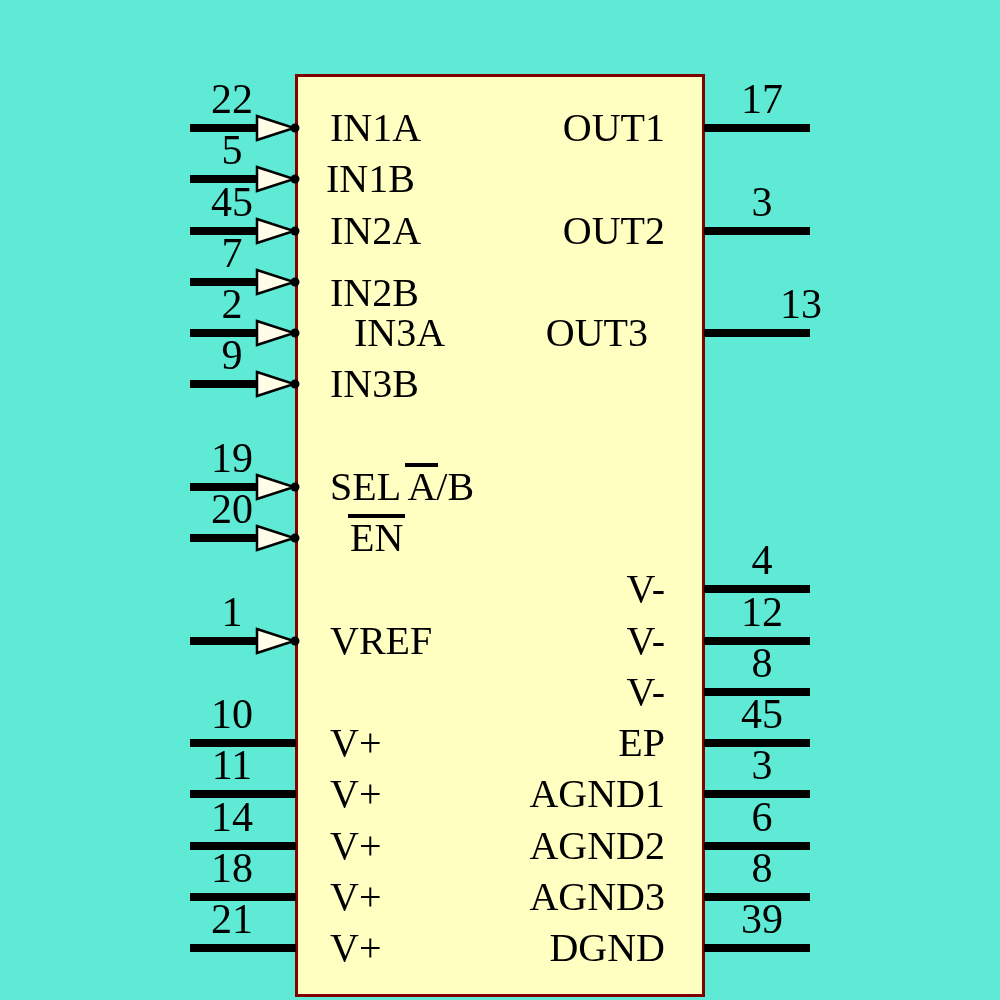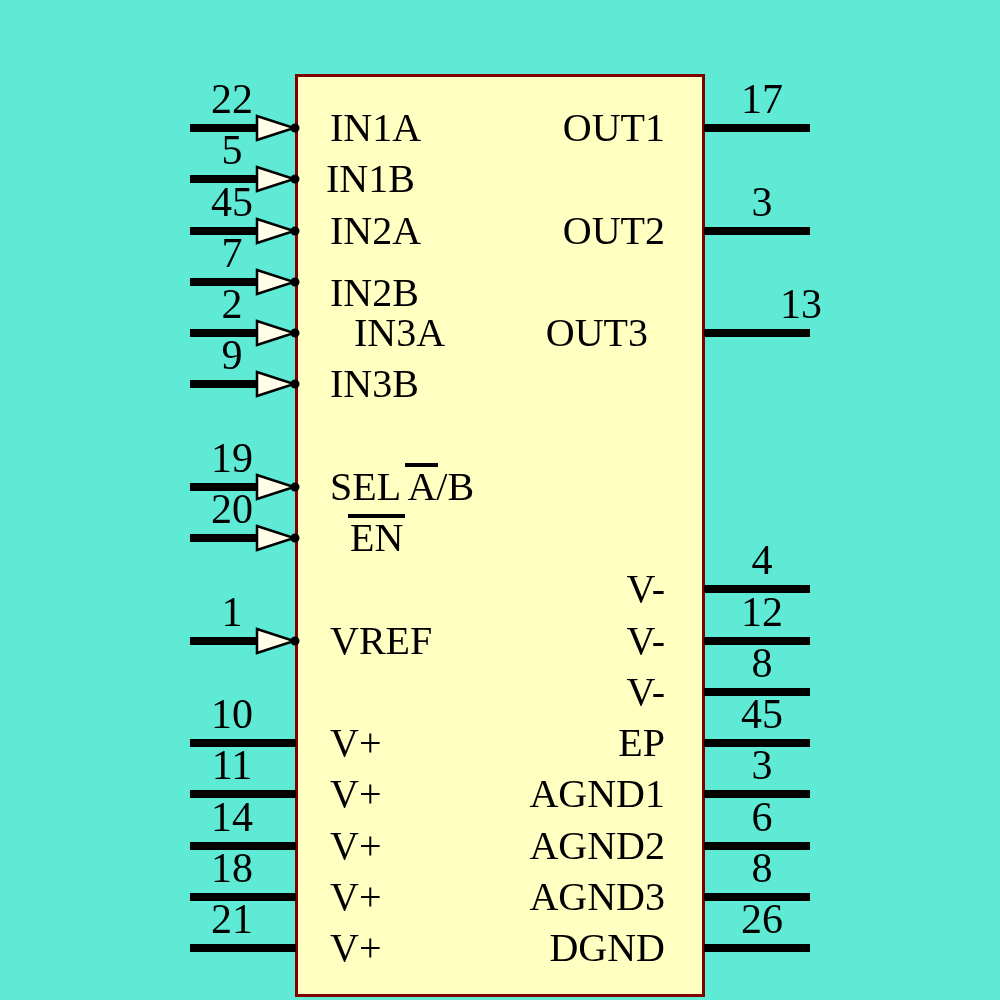--- a/index.html
+++ b/index.html
@@ -136,16 +136,16 @@
       <div class="pin-line" style="top: 790.25px; background: rgb(0, 0, 0); left: 704px; width: 106px;"></div>
       <div class="pin-num" style="top: 740.25px; left: 710px; width: 104px;">3</div>
       <div class="pin-label right" style="top: 769.25px; right: 335px;"><span>AGND1</span></div>
       <div class="pin-line" style="top: 841.5px; background: rgb(0, 0, 0); left: 704px; width: 106px;"></div>
       <div class="pin-num" style="top: 791.5px; left: 710px; width: 104px;">6</div>
       <div class="pin-label right" style="top: 820.5px; right: 335px;"><span>AGND2</span></div>
       <div class="pin-line" style="top: 892.75px; background: rgb(0, 0, 0); left: 704px; width: 106px;"></div>
       <div class="pin-num" style="top: 842.75px; left: 710px; width: 104px;">8</div>
       <div class="pin-label right" style="top: 871.75px; right: 335px;"><span>AGND3</span></div>
       <div class="pin-line" style="top: 944px; background: rgb(0, 0, 0); left: 704px; width: 106px;"></div>
-      <div class="pin-num" style="top: 894px; left: 710px; width: 104px;">26</div>
+      <div class="pin-num" style="top: 894px; left: 710px; width: 104px;">39</div>
       <div class="pin-label right" style="top: 923px; right: 335px;"><span>DGND</span></div>
     </div>
 </div>
 
 </body></html>

